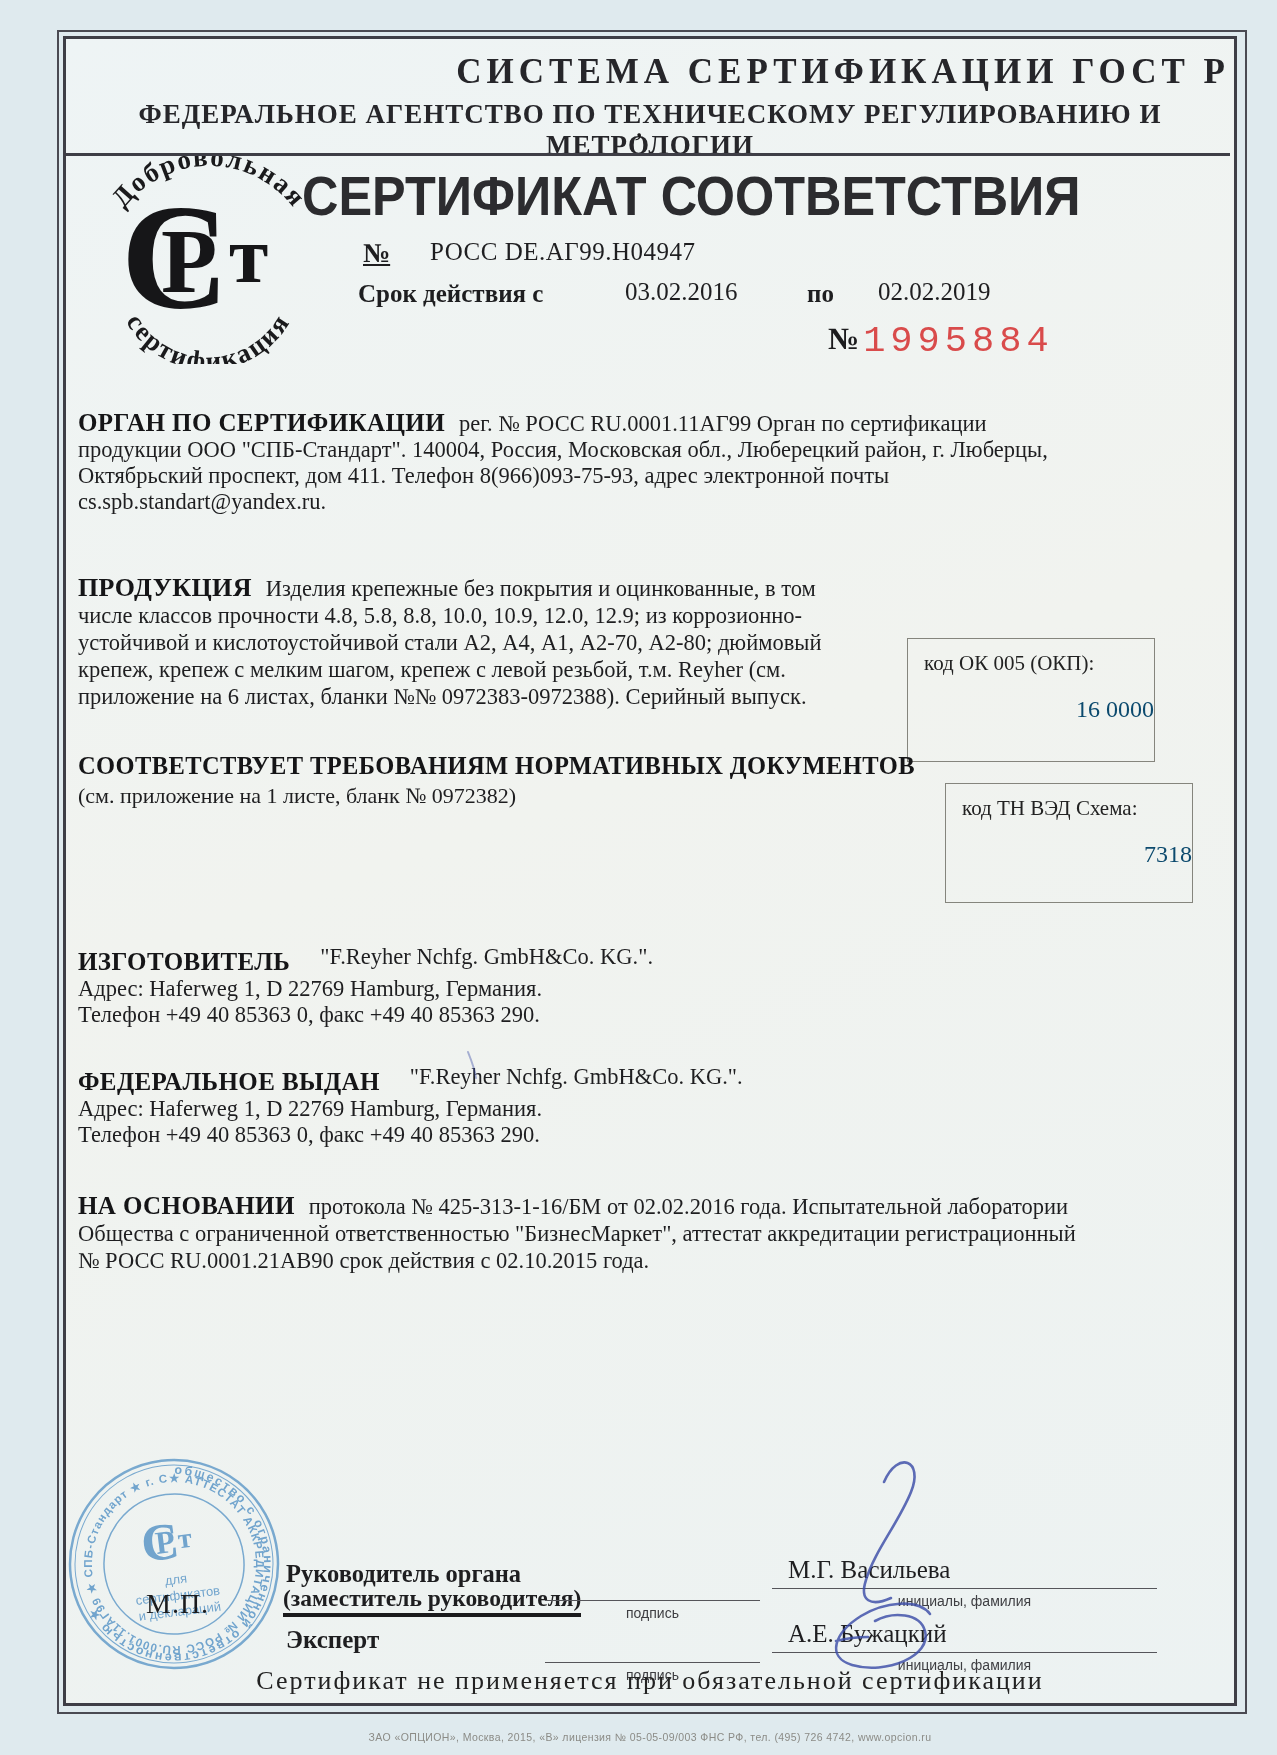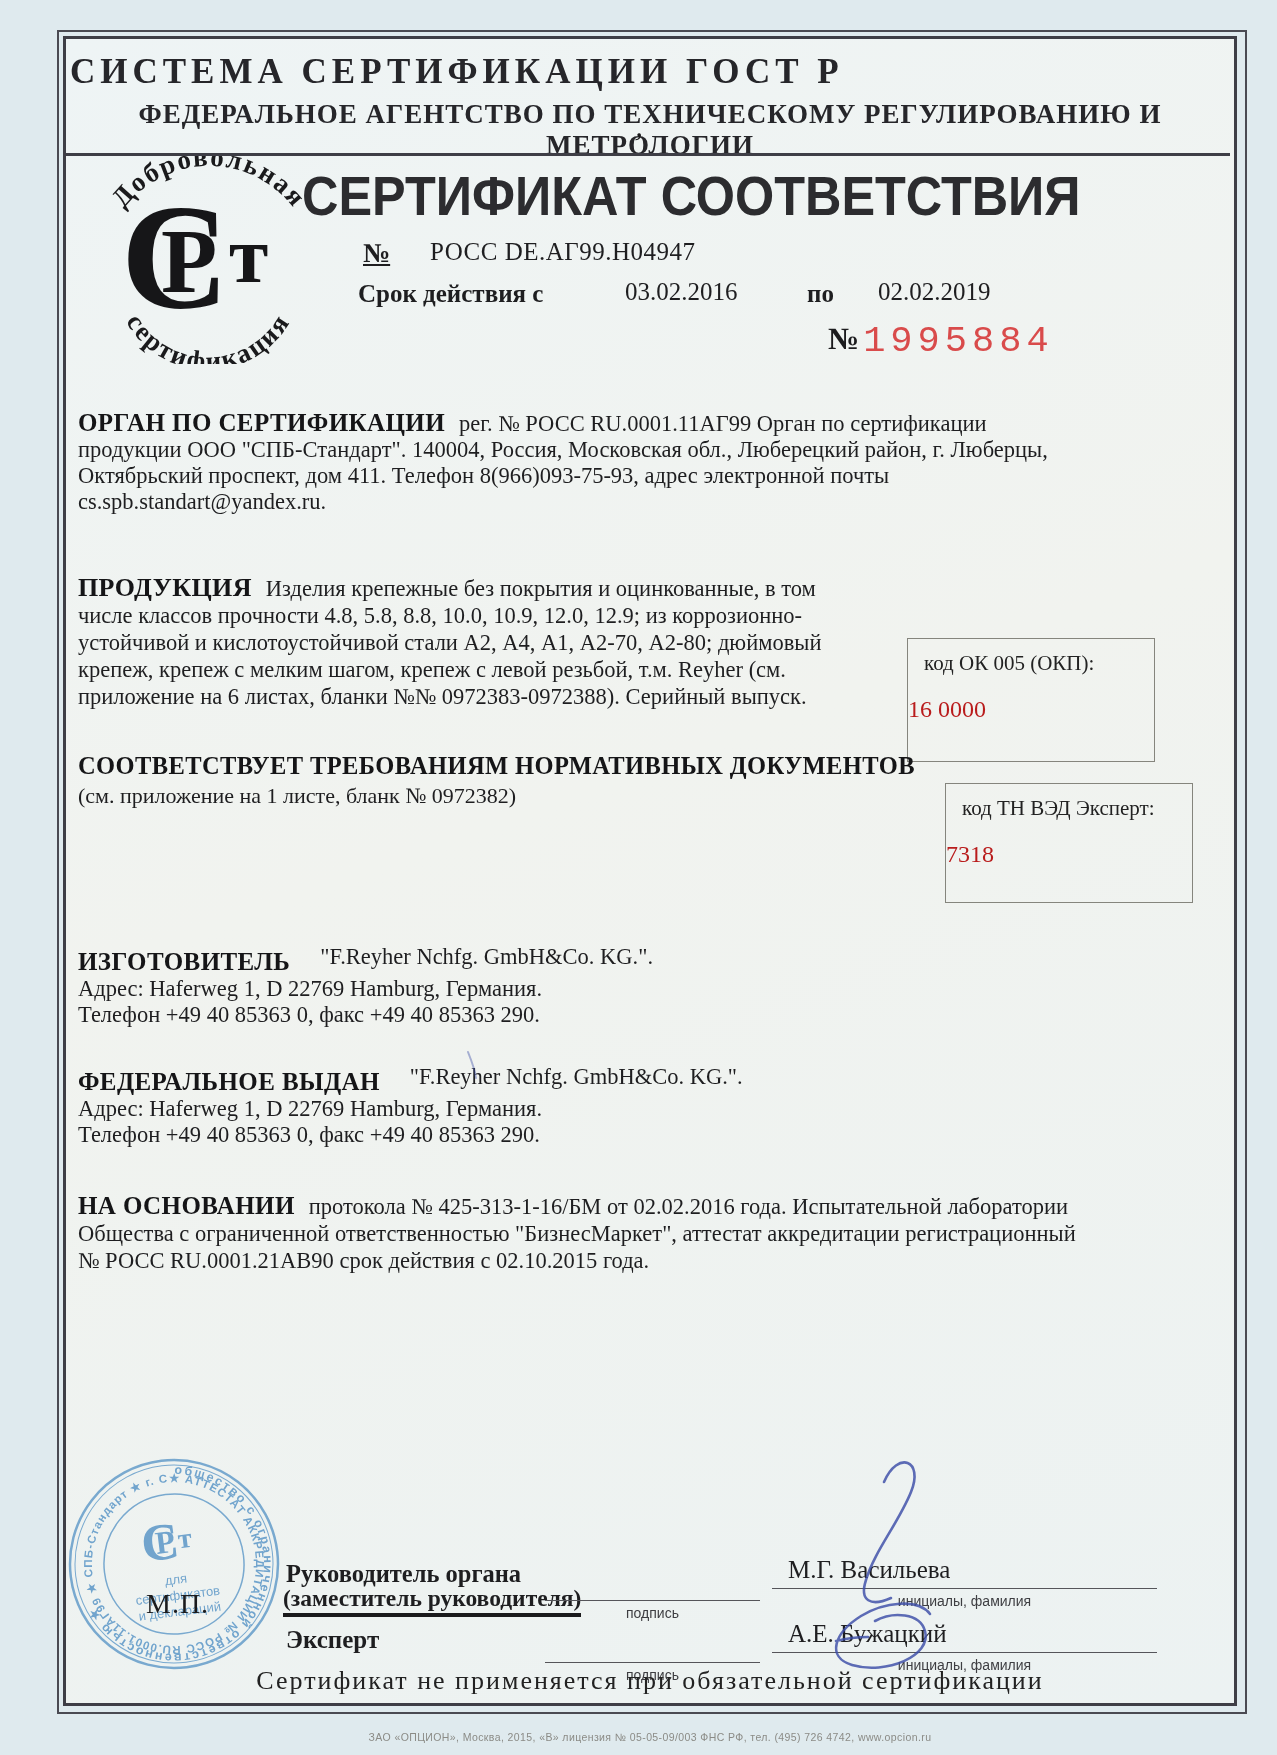--- a/index.html
+++ b/index.html
@@ -16,21 +16,21 @@
   
   .frame-outer{position:absolute;left:57px;top:30px;width:1186px;height:1680px;
     border:2px solid #4a4a52;background:transparent;}
   .frame-inner{position:absolute;left:63px;top:36px;width:1168px;height:1664px;
     border:3px solid #3e3e46;
     background:linear-gradient(160deg,#eef4f5 0%,#f1f3ef 45%,#ecf2f2 100%);}
 
   .abs{position:absolute;}
 
   
-  #hdr1{left:70px;top:52px;width:1160px;text-align:left;
+  #hdr1{left:70px;top:52px;width:1160px;text-align:right;
     font-size:35px;font-weight:bold;letter-spacing:5px;color:#26262a;}
   #hdr2{left:70px;top:99px;width:1160px;text-align:center;
     font-size:27px;font-weight:bold;letter-spacing:1px;color:#26262a;}
   #hdr-divider{left:66px;top:153px;width:1164px;height:3px;background:#3e3e46;}
   #tick{left:632px;top:126px;font-size:30px;color:#18181a;transform:rotate(14deg);}
 
   
   #main-title{left:302px;top:163px;font-family:"Liberation Sans",sans-serif;
     font-weight:bold;font-size:56px;color:#2c2c2f;letter-spacing:0px;
     transform:scaleX(.9);transform-origin:left top;white-space:nowrap;}
@@ -62,21 +62,21 @@
   #sec-conforms .body-text{display:block;margin-top:3px;font-size:22px;font-family:Liberation Serif, serif;}
   #sec-basis{left:78px;top:1192px;width:1008px;font-size:22.5px;line-height:27px;}
   #sec-additional{left:78px;top:1418px;white-space:nowrap;}
   #sec-additional .sect-label{font-size:25.5px;}
   #sec-additional .body-text{font-size:23px;}
 
   .code-box{border:1.5px solid #85857d;background:transparent;}
   #box-okp{left:907px;top:602px;width:246px;height:122px;margin-top:36px;}
   #box-tnved{left:945px;top:783px;width:246px;height:118px;}
   .code-box .cb-label{display:block;padding:12px 0 0 16px;font-size:21px;color:#222;}
-  .code-box .cb-value{display:block;text-align:left;margin-top:20px;font-size:24px;color:#b91c1c;}
+  .code-box .cb-value{display:block;text-align:right;margin-top:20px;font-size:24px;color:#0c4a6e;}
 
   .org-block .sup-name{font-size:22.5px;position:relative;top:-6px;margin-left:16px;}
   .org-block .addr{font-size:22.5px;line-height:26px;}
   #sec-manufacturer{left:78px;top:948px;width:1000px;}
   #sec-issued{left:78px;top:1068px;width:1000px;}
 
   
   #stamp{left:48px;top:1448px;width:252px;height:234px;opacity:.92;}
   #mp{left:146px;top:1588px;font-size:28px;color:#1b1b1d;letter-spacing:1px;}
 
@@ -161,21 +161,21 @@
     <span class="cb-label">код ОК 005 (ОКП):</span>
     <span class="cb-value">16 0000</span>
   </div>
 
   <div id="sec-conforms" class="abs">
     <span class="sect-label">СООТВЕТСТВУЕТ ТРЕБОВАНИЯМ НОРМАТИВНЫХ ДОКУМЕНТОВ</span>
     <span class="body-text">(см. приложение на 1 листе, бланк № 0972382)</span>
   </div>
 
   <div id="box-tnved" class="abs code-box">
-    <span class="cb-label">код ТН ВЭД Эксперт:</span>
+    <span class="cb-label">код ТН ВЭД Схема:</span>
     <span class="cb-value">7318</span>
   </div>
 
   <div id="sec-manufacturer" class="abs org-block">
     <span class="sect-label">ИЗГОТОВИТЕЛЬ</span><span class="sup-name">"F.Reyher Nchfg. GmbH&amp;Co. KG.".</span>
     <div class="addr">Адрес: Haferweg 1, D 22769 Hamburg, Германия.</div>
     <div class="addr">Телефон +49 40 85363 0, факс +49 40 85363 290.</div>
   </div>
 
   <div id="sec-issued" class="abs org-block">

